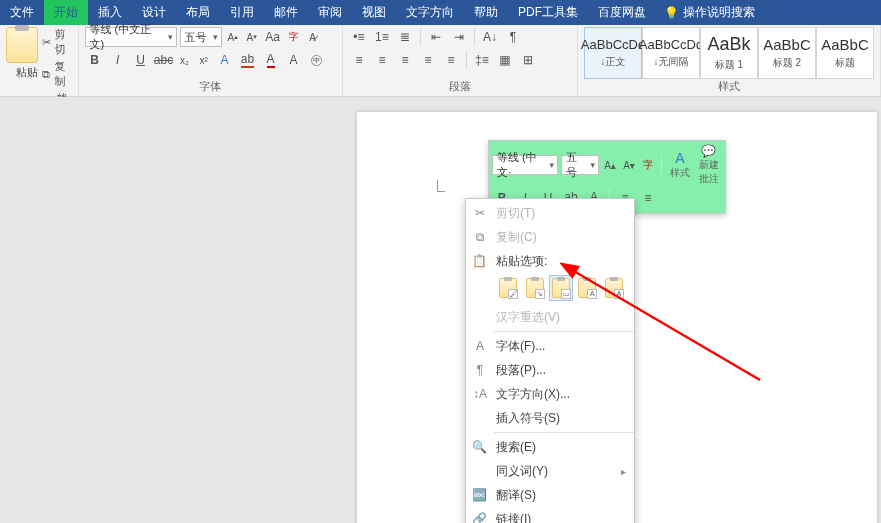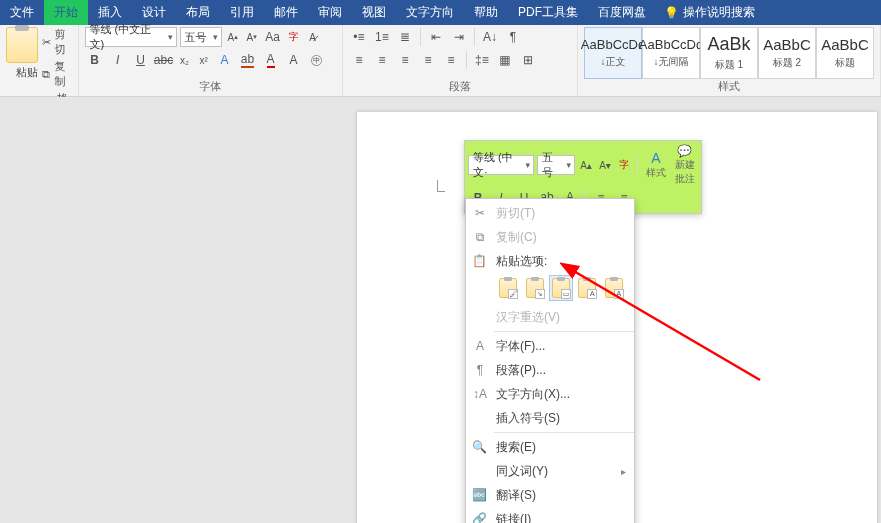--- a/index.html
+++ b/index.html
@@ -39,21 +39,21 @@
 .style-item { width: 58px; height: 52px; border: 1px solid #d4d4d4; background: #fff; display: flex; flex-direction: column; align-items: center; justify-content: center; font-size: 10px; color: #555; }
 .style-item .preview { font-size: 13px; color: #333; margin-bottom: 3px; }
 .style-item.sel { border: 1px solid #a8c6e8; background: #eaf2fb; }
 
 
 .docarea { position: absolute; top: 97px; left: 0; right: 0; bottom: 0; background: #e6e6e6; }
 .page { position: absolute; left: 357px; top: 15px; width: 520px; height: 420px; background: #fff; box-shadow: 0 0 4px rgba(0,0,0,0.2); }
 .cursor-mark { position: absolute; left: 80px; top: 68px; width: 8px; height: 12px; border-left: 1px solid #999; border-bottom: 1px solid #999; }
 
 
-.minitool { position: absolute; left: 464px; top: 140px; background: #bef264; border: 1px solid #c8c8c8; box-shadow: 0 2px 6px rgba(0,0,0,0.2); padding: 3px; }
+.minitool { position: absolute; left: 488px; top: 140px; background: #86efac; border: 1px solid #c8c8c8; box-shadow: 0 2px 6px rgba(0,0,0,0.2); padding: 3px; }
 .minitool .ctrl-row { margin-bottom: 2px; }
 .mt-label { font-size: 10px; color: #666; text-align: center; }
 .mt-stack { display: flex; flex-direction: column; align-items: center; padding: 0 3px; }
 
 
 .ctxmenu { position: absolute; left: 465px; top: 198px; width: 170px; background: #fff; border: 1px solid #c8c8c8; box-shadow: 0 3px 8px rgba(0,0,0,0.25); font-size: 12px; color: #444; padding: 2px 0; }
 .ctxmenu .mi { display: flex; align-items: center; height: 24px; padding: 0 8px 0 6px; gap: 8px; }
 .ctxmenu .mi.disabled { color: #b5b5b5; }
 .ctxmenu .mi .ic { width: 16px; height: 16px; display: flex; align-items: center; justify-content: center; font-size: 12px; color: #888; }
 .ctxmenu .sep { height: 1px; background: #e3e3e3; margin: 2px 0 2px 28px; }

